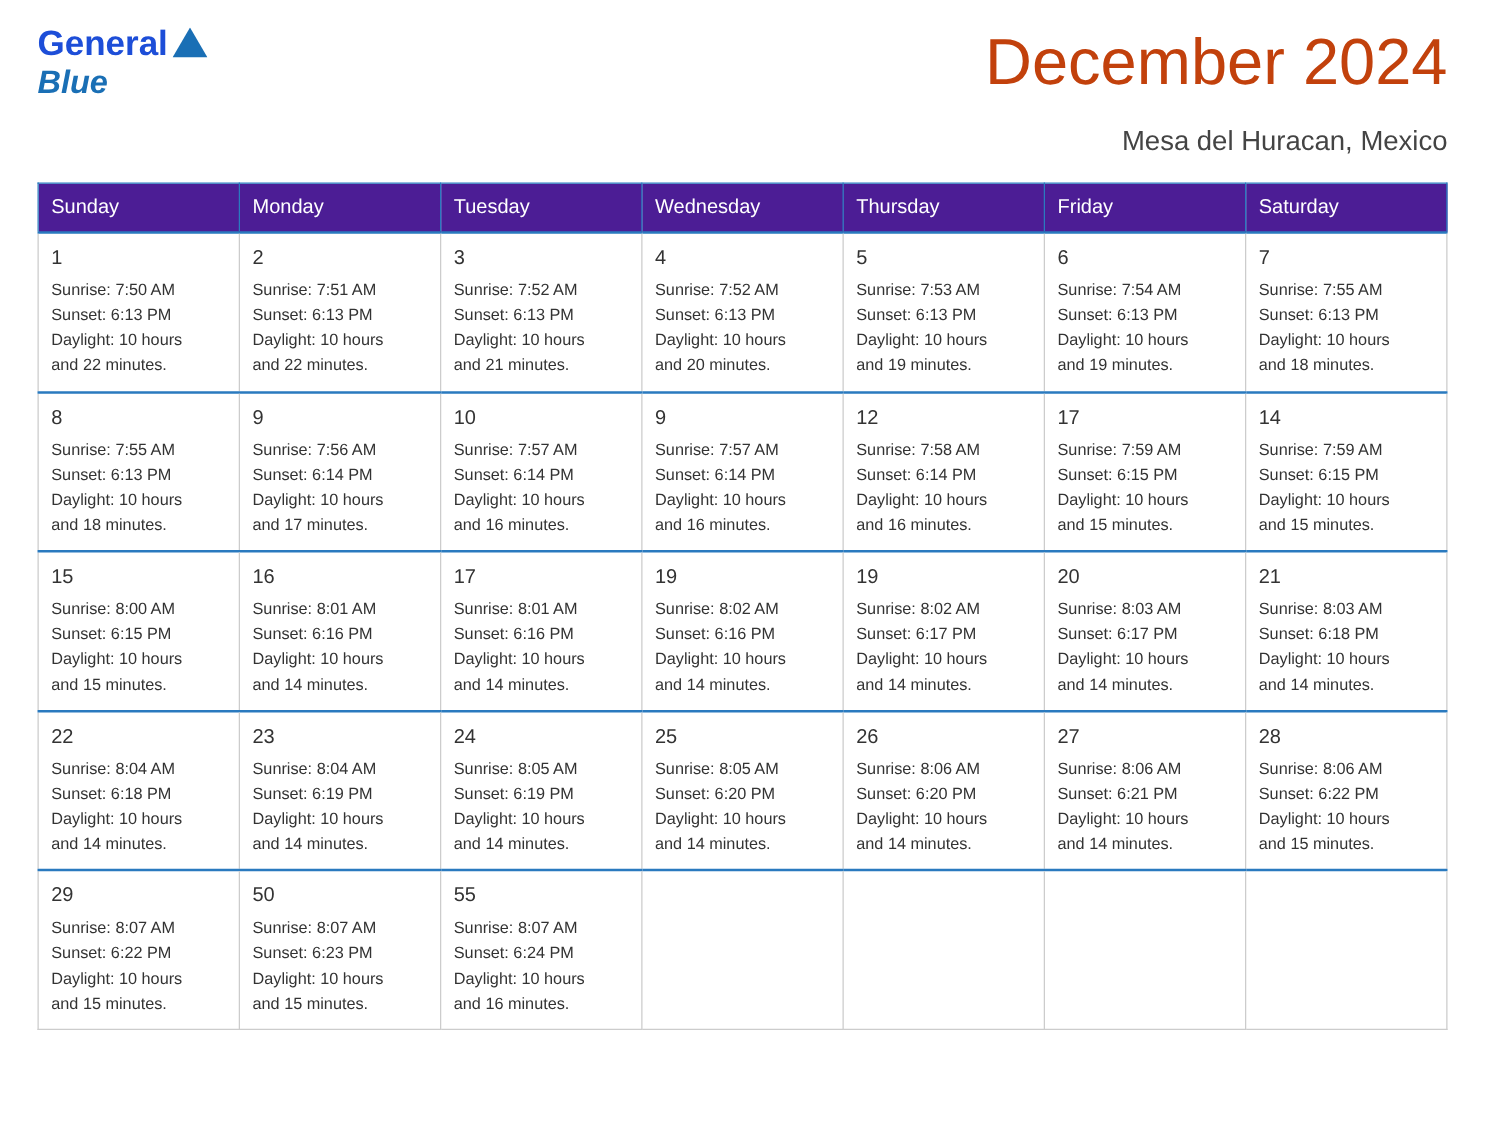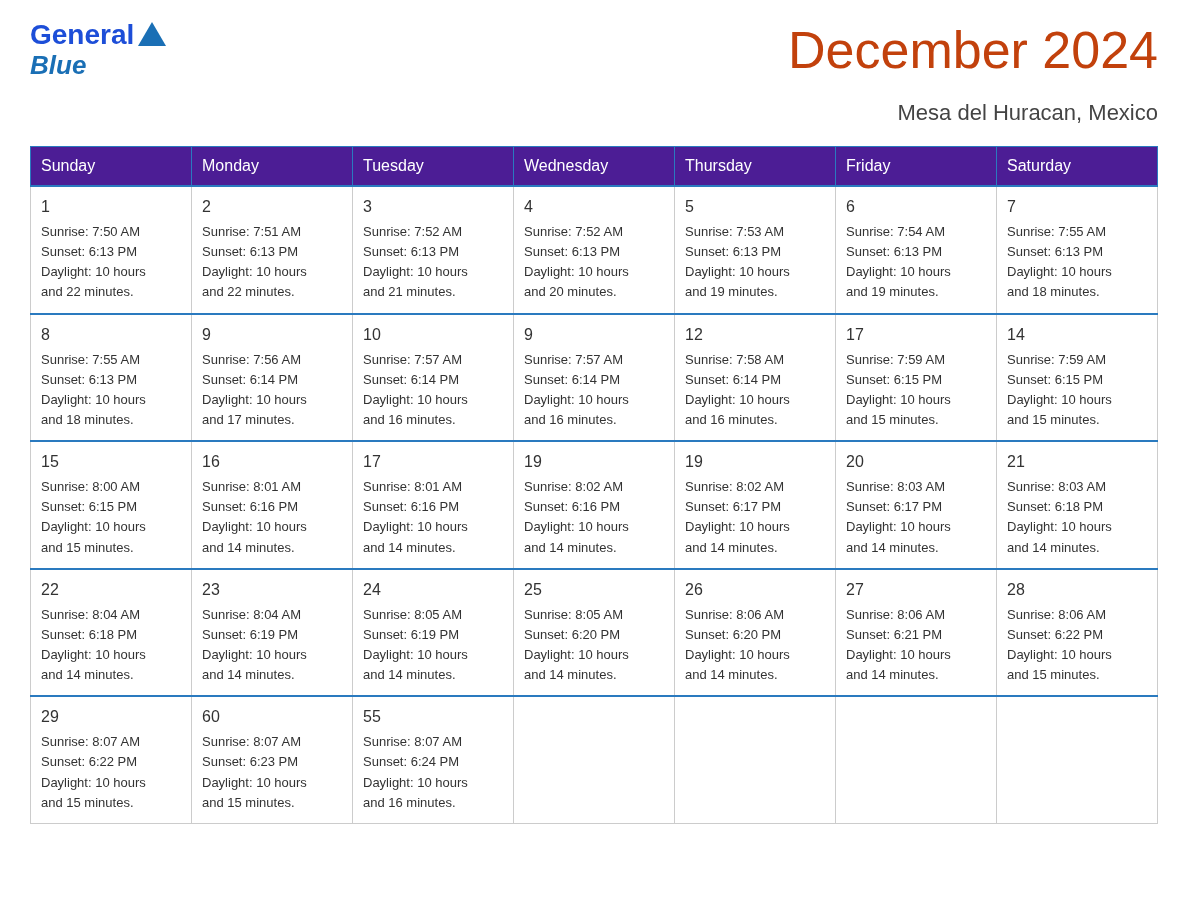--- a/index.html
+++ b/index.html
@@ -227,21 +227,21 @@
           <span class="day-number">28</span>
           <div class="day-info">Sunrise: 8:06 AM<br>Sunset: 6:22 PM<br>Daylight: 10 hours<br>and 15 minutes.</div>
         </td>
       </tr>
       <tr>
         <td>
           <span class="day-number">29</span>
           <div class="day-info">Sunrise: 8:07 AM<br>Sunset: 6:22 PM<br>Daylight: 10 hours<br>and 15 minutes.</div>
         </td>
         <td>
-          <span class="day-number">60</span>
+          <span class="day-number">50</span>
           <div class="day-info">Sunrise: 8:07 AM<br>Sunset: 6:23 PM<br>Daylight: 10 hours<br>and 15 minutes.</div>
         </td>
         <td>
           <span class="day-number">55</span>
           <div class="day-info">Sunrise: 8:07 AM<br>Sunset: 6:24 PM<br>Daylight: 10 hours<br>and 16 minutes.</div>
         </td>
         <td></td>
         <td></td>
         <td></td>
         <td></td>

